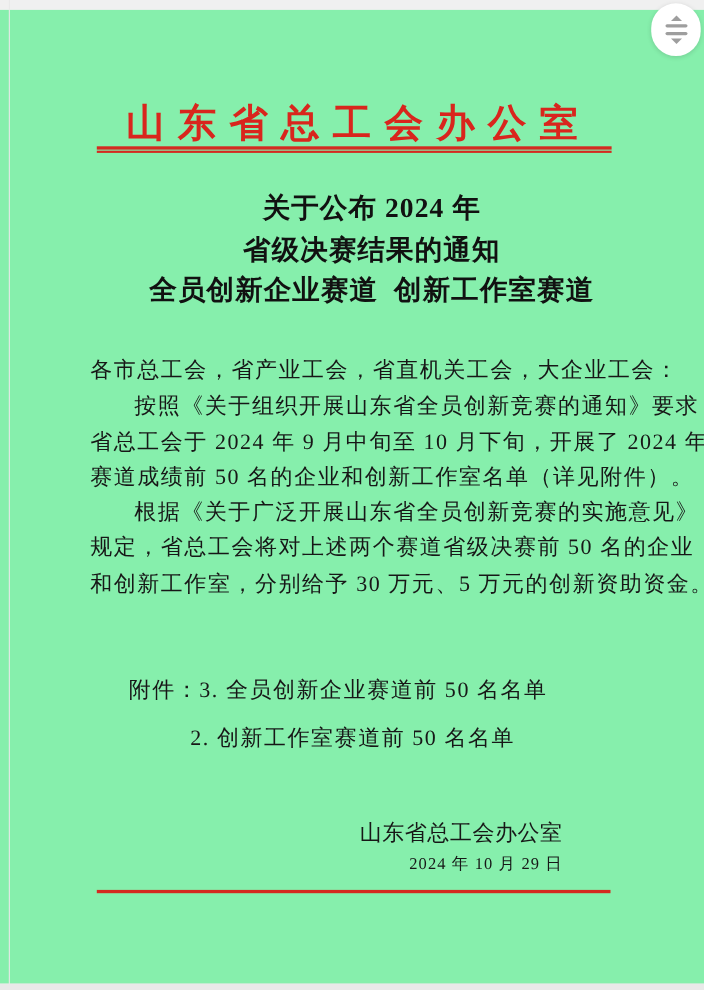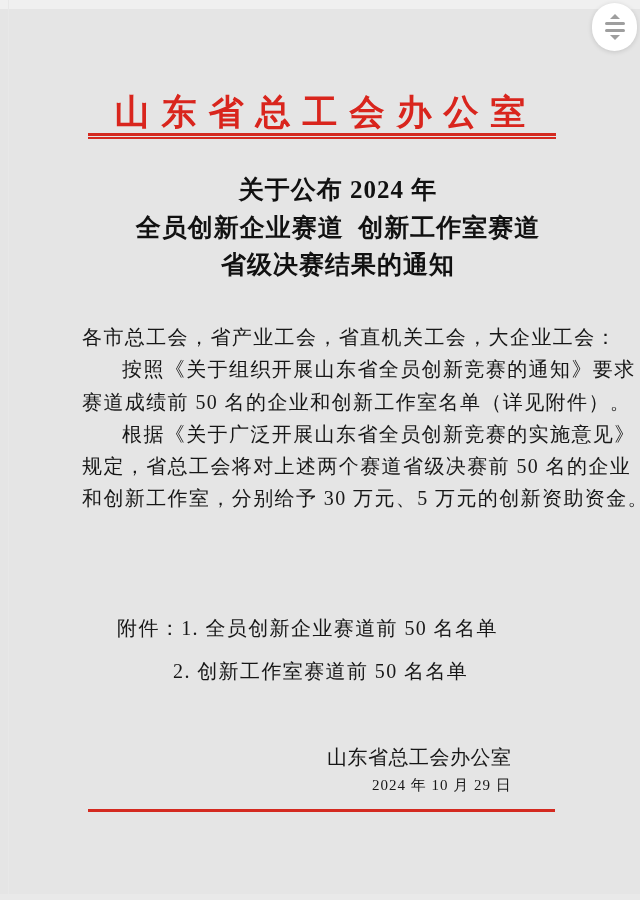--- a/index.html
+++ b/index.html
@@ -2,21 +2,21 @@
 <html style="--accent_red: #d9251d; --rule_red: #d42a20; --widget_gray: #9e9e9e;"><head>
 <meta charset="utf-8">
 <style>
   :root{
     --accent_red:#d9251d;
     --rule_red:#d42a20;
     --widget_gray:#9e9e9e;
   }
   html,body{margin:0;padding:0;background:#fff;}
   .screen{
-    position:relative;width:640px;height:900px;background:#e5e5e5;overflow:hidden;
+    position:relative;width:640px;height:900px;background:#86efac;overflow:hidden;
     font-family:"Liberation Serif","DejaVu Serif",serif;color:#1a1a1a;
   }
   .top-band{position:absolute;top:0;left:0;right:0;height:9px;background:#f0f0f0;}
   .left-edge{position:absolute;top:0;bottom:0;left:8px;width:1px;background:#e8e8e8;}
   .bottom-band{position:absolute;bottom:0;left:0;right:0;height:6px;background:#e9e9e9;}
 
   
   .scroll-pill{
     position:absolute;left:592px;top:3px;width:45px;height:48px;border-radius:23px;
     background:#fff;box-shadow:0 1px 5px rgba(0,0,0,0.14);
@@ -91,35 +91,36 @@
 
   <div class="org-header">山东省总工会办公室</div>
   <div class="header-rule">
     <div class="rule-a"></div>
     <div class="rule-gap"></div>
     <div class="rule-b"></div>
   </div>
 
   <div class="doc-title">
     <div class="title-line">关于公布 2024 年</div>
+    <div class="title-line">省级决赛结果的通知</div>
     <div class="title-line">全员创新企业赛道  创新工作室赛道</div>
-    <div class="title-line">省级决赛结果的通知</div>
   </div>
 
   <div class="doc-body">
     <div class="body-line">各市总工会，省产业工会，省直机关工会，大企业工会：</div>
     <div class="body-line indent">按照《关于组织开展山东省全员创新竞赛的通知》要求，</div>
+    <div class="body-line">省总工会于 2024 年 9 月中旬至 10 月下旬，开展了 2024 年</div>
     <div class="body-line">赛道成绩前 50 名的企业和创新工作室名单（详见附件）。</div>
     <div class="body-line indent">根据《关于广泛开展山东省全员创新竞赛的实施意见》</div>
     <div class="body-line">规定，省总工会将对上述两个赛道省级决赛前 50 名的企业</div>
     <div class="body-line">和创新工作室，分别给予 30 万元、5 万元的创新资助资金。</div>
   </div>
 
   <div class="attachments">
-    <div class="attachment-line">附件：1. 全员创新企业赛道前 50 名名单</div>
+    <div class="attachment-line">附件：3. 全员创新企业赛道前 50 名名单</div>
     <div class="attachment-line second">2. 创新工作室赛道前 50 名名单</div>
   </div>
 
   <div class="sig-org">山东省总工会办公室</div>
   <div class="sig-date">2024 年 10 月 29 日</div>
 
   <div class="footer-rule"></div>
 </div>
 
 </body></html>

